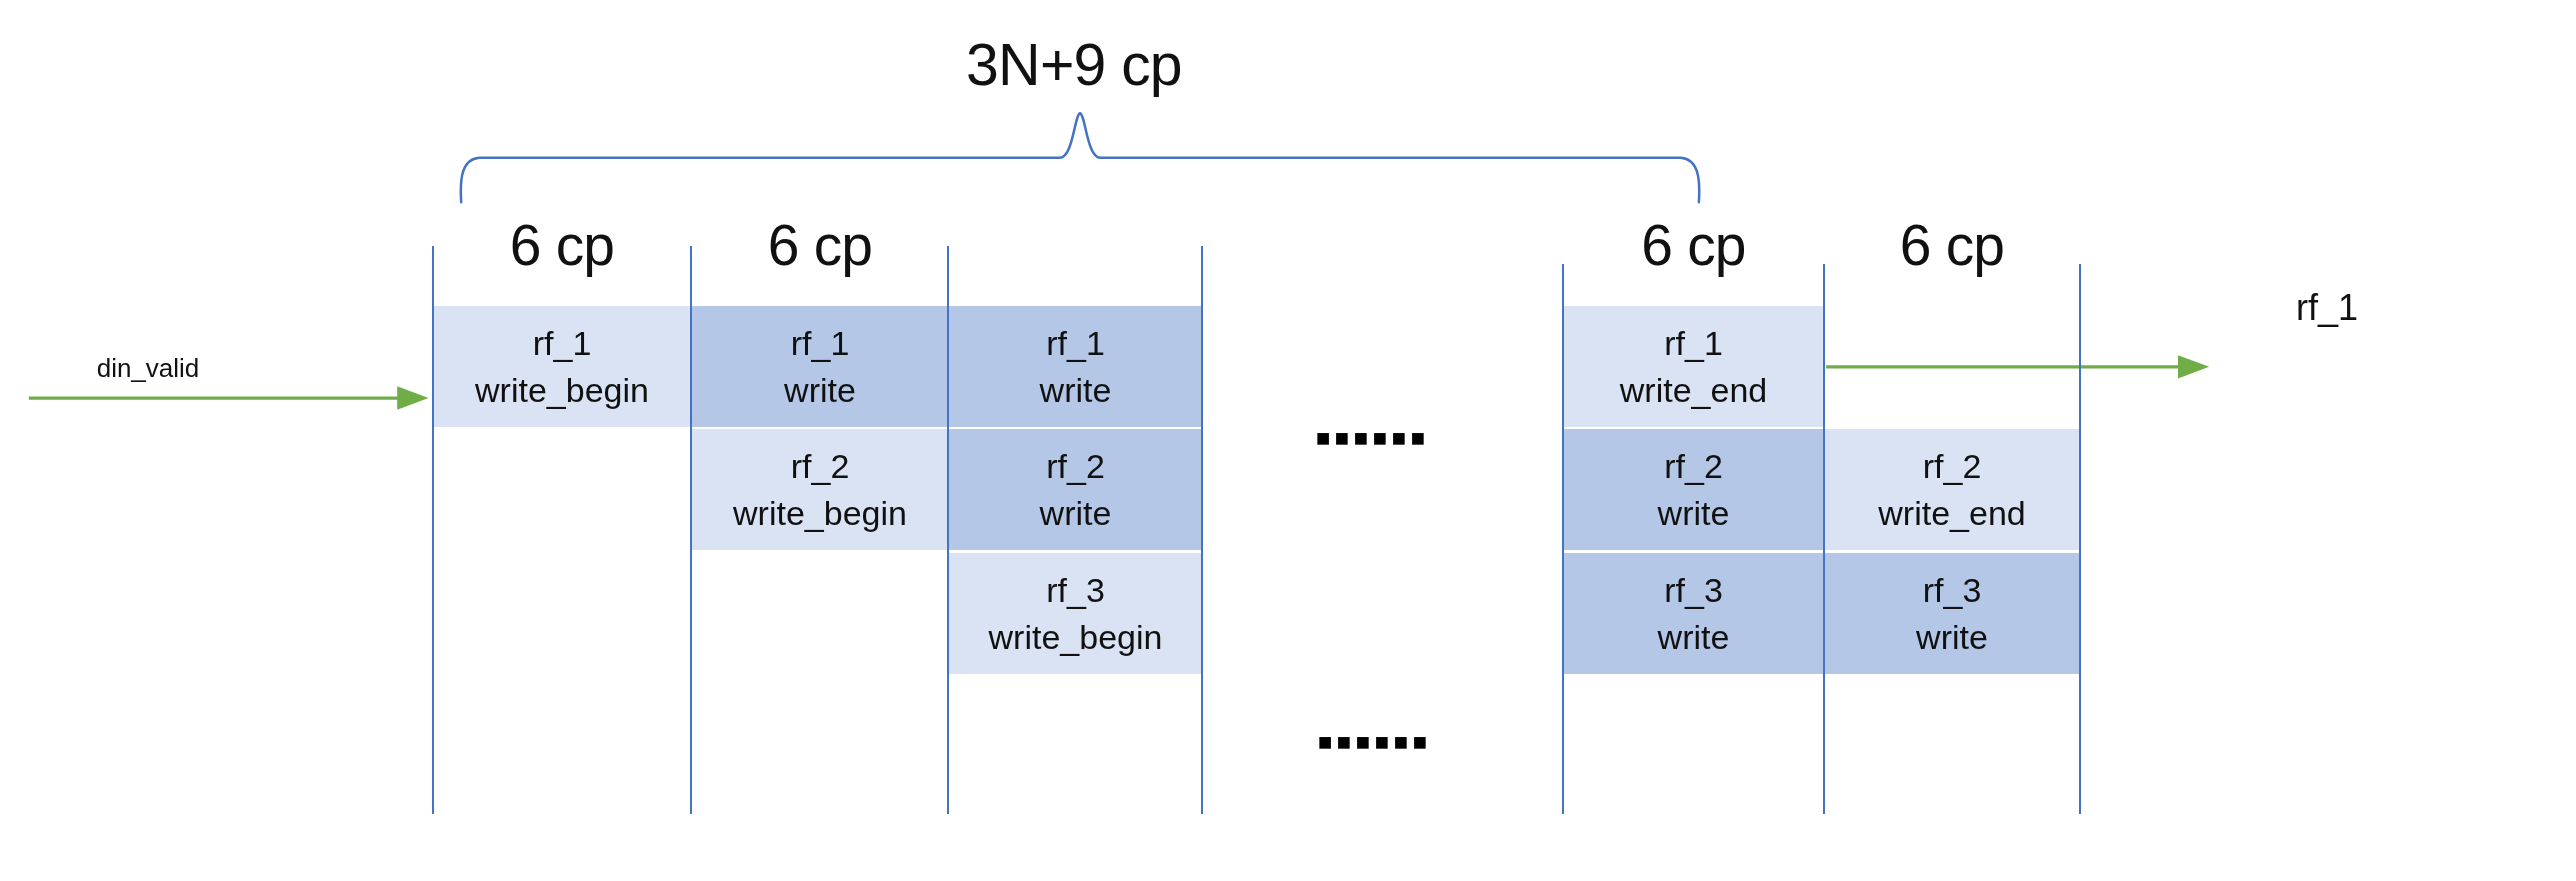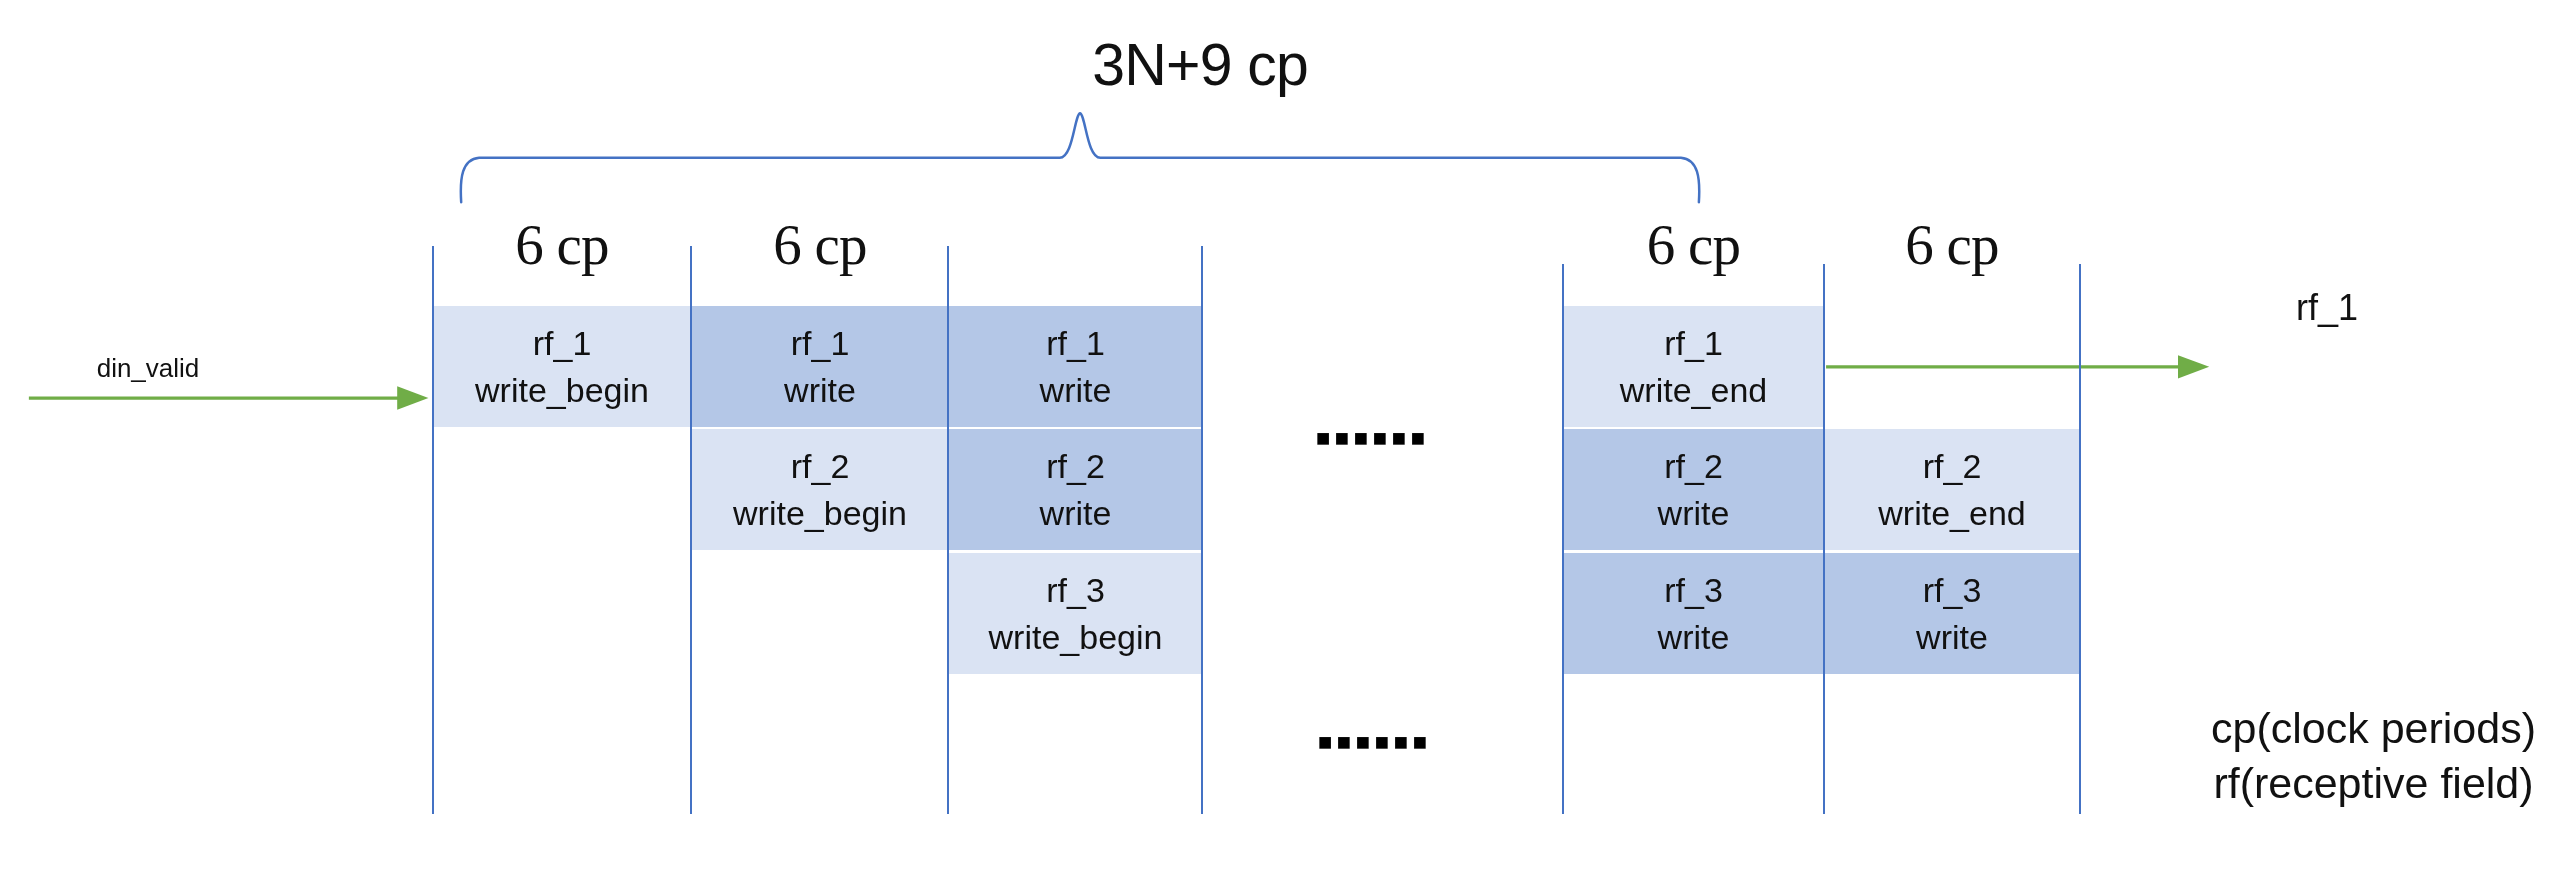--- a/index.html
+++ b/index.html
@@ -5,24 +5,24 @@
   :root{
     --light:#dae3f3; --dark:#b4c7e7; --line:#4472c4; --green:#70ad47; --ink:#111111;
   }
   html,body{margin:0;padding:0;background:#ffffff;}
   .canvas{
     position:relative; width:2576px; height:882px; overflow:hidden; background:#ffffff;
     font-family:"Liberation Sans","DejaVu Sans",sans-serif; color:var(--ink);
   }
   .abs{position:absolute;}
   .title{
-    font-size:59px; letter-spacing:-0.8px; text-align:right; white-space:nowrap;
+    font-size:59px; letter-spacing:-0.8px; text-align:center; white-space:nowrap;
   }
   .colhead{
-    font-size:57px; letter-spacing:-0.8px; text-align:center; white-space:nowrap;font-family:Liberation Serif, serif;
+    font-size:57px; letter-spacing:-0.8px; text-align:center; white-space:nowrap;
   }
   .vline{ width:2.3px; background:var(--line); }
   .stage{
     display:flex; flex-direction:column; align-items:center; justify-content:center;
     font-size:34px; line-height:47px; text-align:center; white-space:nowrap;
   }
   .stage.light{ background:var(--light); }
   .stage.dark{ background:var(--dark); }
   .sidelabel{ font-size:26px; text-align:center; white-space:nowrap; }
   .rightlabel{ font-size:36px; line-height:48px; text-align:center; white-space:nowrap; }
@@ -119,19 +119,15 @@
 
   <div class="abs dots" style="left:1288px; top:423px; width:168px;">▪▪▪▪▪▪</div>
   <div class="abs dots" style="left:1290px; top:727px; width:168px;">▪▪▪▪▪▪</div>
 
   <div class="abs sidelabel" style="left:74px; top:353px; width:148px;">din_valid</div>
 
   <div class="abs rightlabel" style="left:2210px; top:284px; width:234px;">
     <div>rf_1</div>
   </div>
 
-  <div class="abs legend" style="left:2198px; top:701px; width:351px;">
-    <div>cp(clock periods)</div>
-    <div>rf(receptive field)</div>
-  </div>
 
 </div>
 
 
 </body></html>

